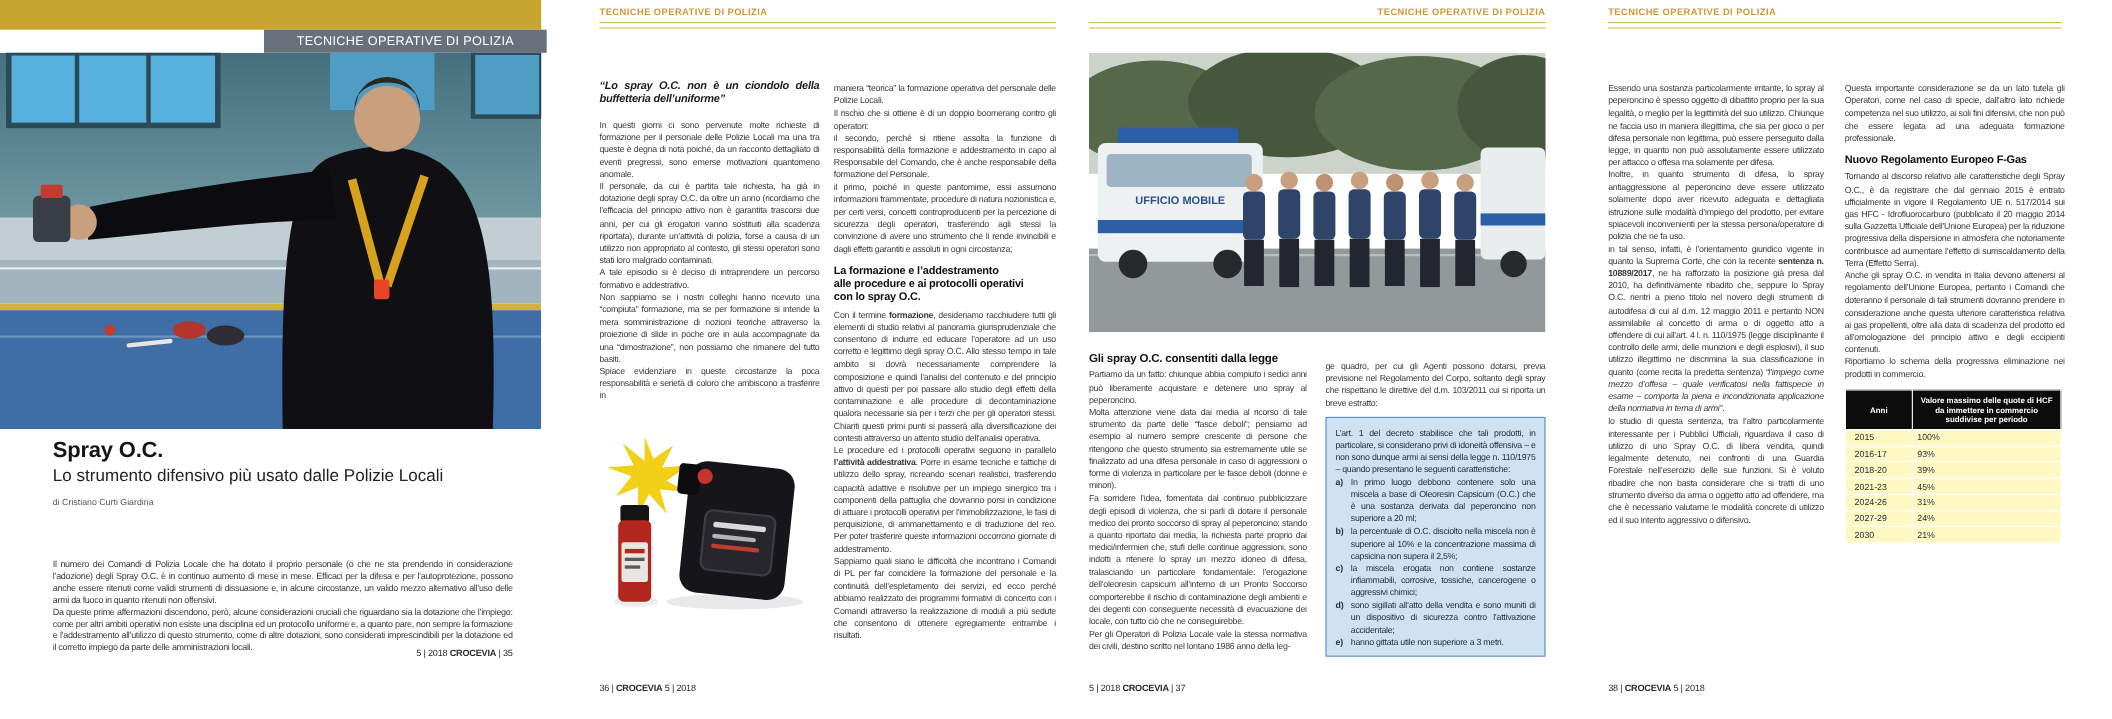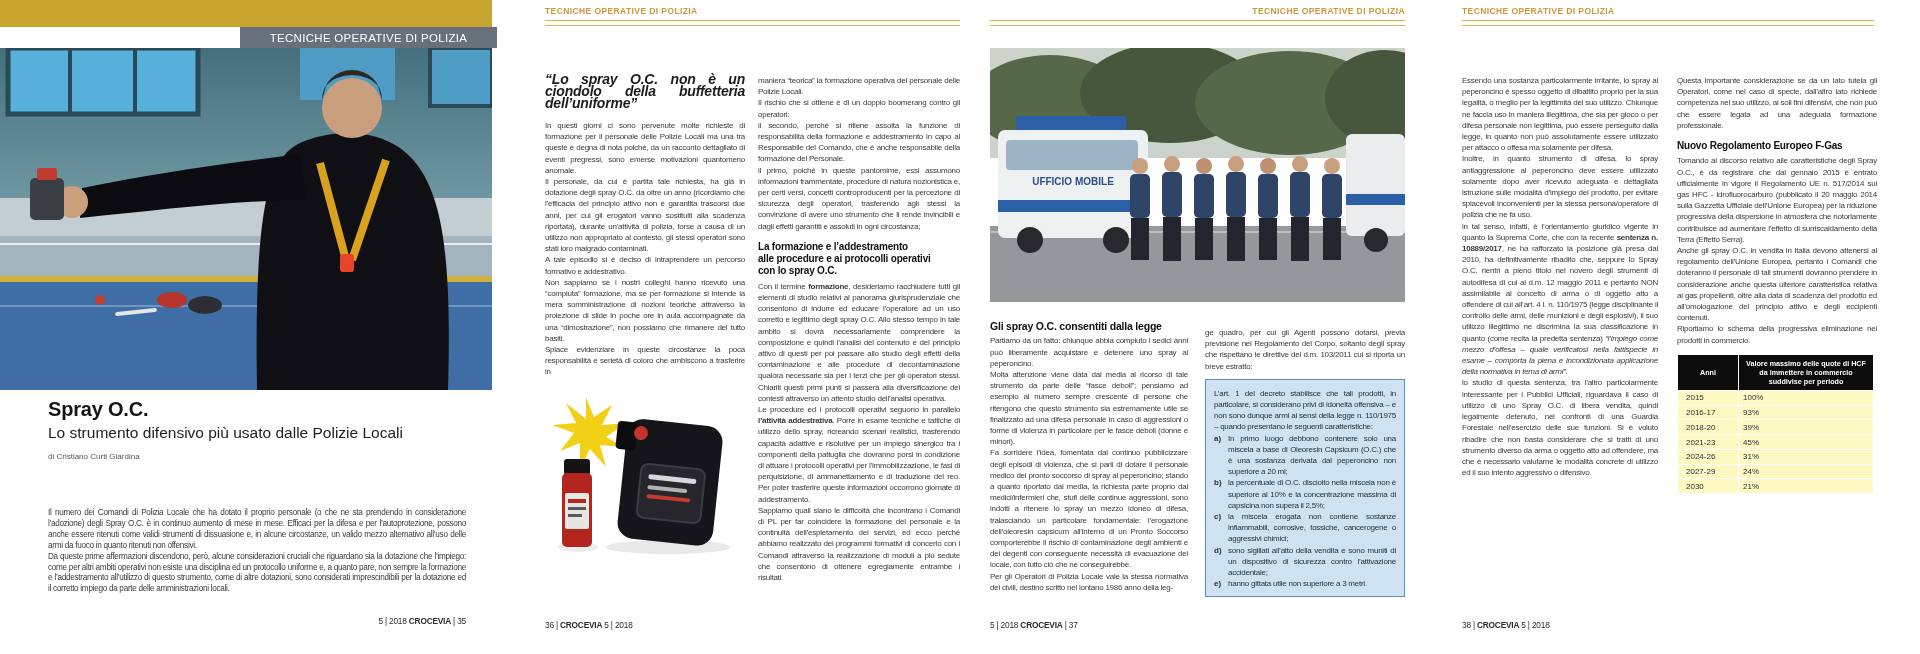--- a/index.html
+++ b/index.html
@@ -17,21 +17,21 @@
   .sec-rule{height:2px;border-top:1.4px solid #d7b64b;border-bottom:1.4px solid #d7b64b;padding-top:2px;background:transparent;}
 
   
   .title{font-size:20px;font-weight:bold;color:#141414;letter-spacing:-.2px;}
   .subtitle{font-size:15.5px;color:#222;}
   .byline{font-size:8px;color:#555;}
 
   
   .para{font-size:8px;line-height:11.2px;letter-spacing:-.25px;text-align:justify;margin:0;}
   .para-wide{font-size:8.2px;line-height:10.9px;letter-spacing:-.3px;text-align:justify;margin:0;}
-  .quote{font-size:14px;line-height:12px;font-weight:bold;font-style:italic;color:#1c1c1c;
+  .quote{font-size:10px;line-height:12px;font-weight:bold;font-style:italic;color:#1c1c1c;
          text-align:justify;letter-spacing:-.2px;margin:0 0 11px 0;}
   .colhead{font-size:10px;line-height:12.3px;font-weight:bold;color:#101010;margin:0 0 3px 0;
            letter-spacing:-.2px;white-space:pre-line;}
   .colhead-mid{margin-top:9px;}
 
   
   .lawbox{background:#cfe2f1;border:1.5px solid #5b8fbe;padding:8px 8px 7px 8px;margin-top:7px;}
   .lawbox .para{color:#21323f;}
   .law-item{display:flex;margin:0;}
   .law-item .lbl{font-weight:bold;width:14px;flex:0 0 14px;font-size:8px;line-height:11.2px;color:#21323f;}
@@ -103,21 +103,21 @@
 
   <div class="abs title" style="left:48px;top:398px;width:420px;">Spray O.C.</div>
   <div class="abs subtitle" style="left:48px;top:424px;width:420px;">Lo strumento difensivo più usato dalle Polizie Locali</div>
   <div class="abs byline" style="left:48px;top:452px;width:420px;">di Cristiano Curti Giardina</div>
 
   <div class="abs" style="left:48px;top:508px;width:418px;">
     <p class="para-wide">Il numero dei Comandi di Polizia Locale che ha dotato il proprio personale (o che ne sta prendendo in considerazione l’adozione) degli Spray O.C. è in continuo aumento di mese in mese. Efficaci per la difesa e per l’autoprotezione, possono anche essere ritenuti come validi strumenti di dissuasione e, in alcune circostanze, un valido mezzo alternativo all’uso delle armi da fuoco in quanto ritenuti non offensivi.</p>
     <p class="para-wide">Da queste prime affermazioni discendono, però, alcune considerazioni cruciali che riguardano sia la dotazione che l’impiego: come per altri ambiti operativi non esiste una disciplina ed un protocollo uniforme e, a quanto pare, non sempre la formazione e l’addestramento all’utilizzo di questo strumento, come di altre dotazioni, sono considerati imprescindibili per la dotazione ed il corretto impiego da parte delle amministrazioni locali.</p>
   </div>
 
-  <div class="abs footer" style="left:48px;top:616px;width:418px;text-align:right;">
+  <div class="abs footer" style="left:48px;top:588px;width:418px;text-align:right;">
     <span>5 | 2018 </span><b>CROCEVIA</b><span> | 35</span>
   </div>
 
   <div class="abs sec-head" style="left:545px;top:6px;width:415px;">TECNICHE OPERATIVE DI POLIZIA</div>
   <div class="abs sec-rule" style="left:545px;top:20px;width:415px;"></div>
 
   <div class="abs" style="left:545px;top:73px;width:200px;">
     <p class="quote">“Lo spray O.C. non è un ciondolo della buffetteria dell’uniforme”</p>
     <p class="para">In questi giorni ci sono pervenute molte richieste di formazione per il personale delle Polizie Locali ma una tra queste è degna di nota poiché, da un racconto dettagliato di eventi pregressi, sono emerse motivazioni quantomeno anomale.</p>
     <p class="para">Il personale, da cui è partita tale richiesta, ha già in dotazione degli spray O.C. da oltre un anno (ricordiamo che l’efficacia del principio attivo non è garantita trascorsi due anni, per cui gli erogatori vanno sostituiti alla scadenza riportata), durante un’attività di polizia, forse a causa di un utilizzo non appropriato al contesto, gli stessi operatori sono stati loro malgrado contaminati.</p>

